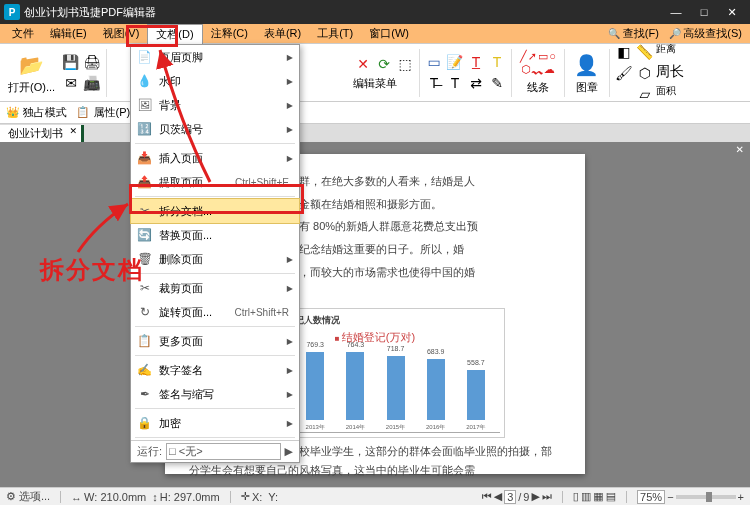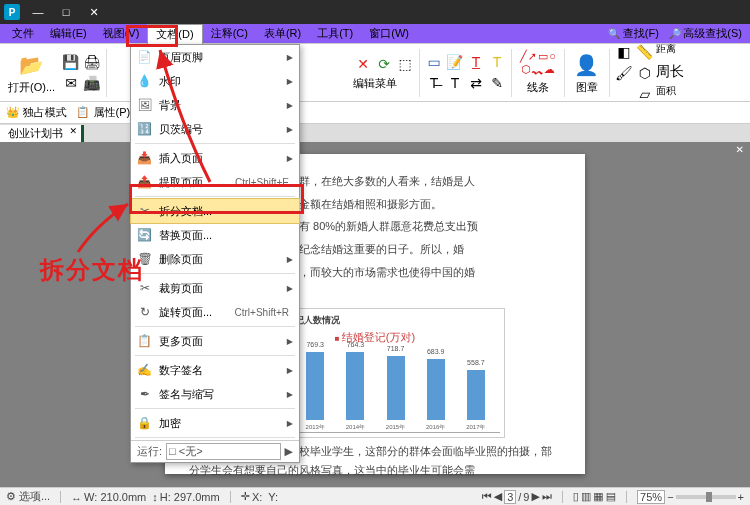--- a/index.html
+++ b/index.html
@@ -4,21 +4,21 @@
 <style>
 *{margin:0;padding:0;box-sizing:border-box;font-family:"Microsoft YaHei",sans-serif;font-size:11px}
 body{width:750px;height:505px;background:#f0f0f0;overflow:hidden}
 .titlebar{height:24px;background:#2b2b2b;color:#fff;display:flex;align-items:center;padding:0 4px}
 .app-icon{width:16px;height:16px;background:#0099cc;color:#fff;display:flex;align-items:center;justify-content:center;font-weight:bold;font-size:10px;border-radius:2px;margin-right:4px}
 .title-text{flex:1;font-size:11px}
 .title-links{display:flex;gap:12px;margin-right:12px;font-size:11px}
 .title-links span{cursor:pointer}
 .win-controls{display:flex;gap:0}
 .win-btn{width:28px;height:20px;display:flex;align-items:center;justify-content:center;color:#fff;cursor:pointer}
-.menubar{height:20px;background:#8b5cf6;border-bottom:1px solid #ccc;display:flex;align-items:center;padding:4px 4px;position:relative}
+.menubar{height:20px;background:#fdba74;border-bottom:1px solid #ccc;display:flex;align-items:center;padding:4px 4px;position:relative}
 .menu-item{padding:2px 8px;cursor:pointer;font-size:11px}
 .menu-item.active{background:#fff;border:1px solid #999;border-bottom:none}
 .search-bar{margin-left:auto;display:flex;gap:2px}
 .search-btn{padding:1px 4px;display:flex;align-items:center;gap:2px;font-size:10px}
 .toolbar{height:58px;background:#fff;border-bottom:1px solid #ccc;display:flex;align-items:center;padding:2px 4px;gap:2px}
 .tb-group{display:flex;flex-direction:column;align-items:center;padding:0 4px;height:54px;justify-content:center}
 .tb-big-icon{width:28px;height:28px;display:flex;align-items:center;justify-content:center;font-size:20px}
 .tb-label{font-size:11px;margin-top:1px}
 .tb-mini{width:20px;height:20px;display:flex;align-items:center;justify-content:center;font-size:14px}
 .tb-col{display:flex;flex-direction:column;gap:1px}
@@ -56,20 +56,21 @@
 .zoom-in{border:1px solid #aaa;padding:0 2px;background:#fff}
 svg.arrow{position:absolute;z-index:19;pointer-events:none}
 .close-x{position:absolute;right:6px;top:2px;color:#fff;font-size:10px;z-index:5;cursor:pointer}
 .workarea .close-x{color:#fff}
 </style>
 </head>
 <body>
 
 <div class="titlebar">
   <div class="app-icon">P</div>
+  <div class="title-text">创业计划书迅捷PDF编辑器</div>
   <div class="win-controls">
     <div class="win-btn">—</div>
     <div class="win-btn">□</div>
     <div class="win-btn">✕</div>
   </div>
 </div>
 
 <div class="menubar">
   <span class="menu-item">文件</span>
   <span class="menu-item">编辑(E)</span>

